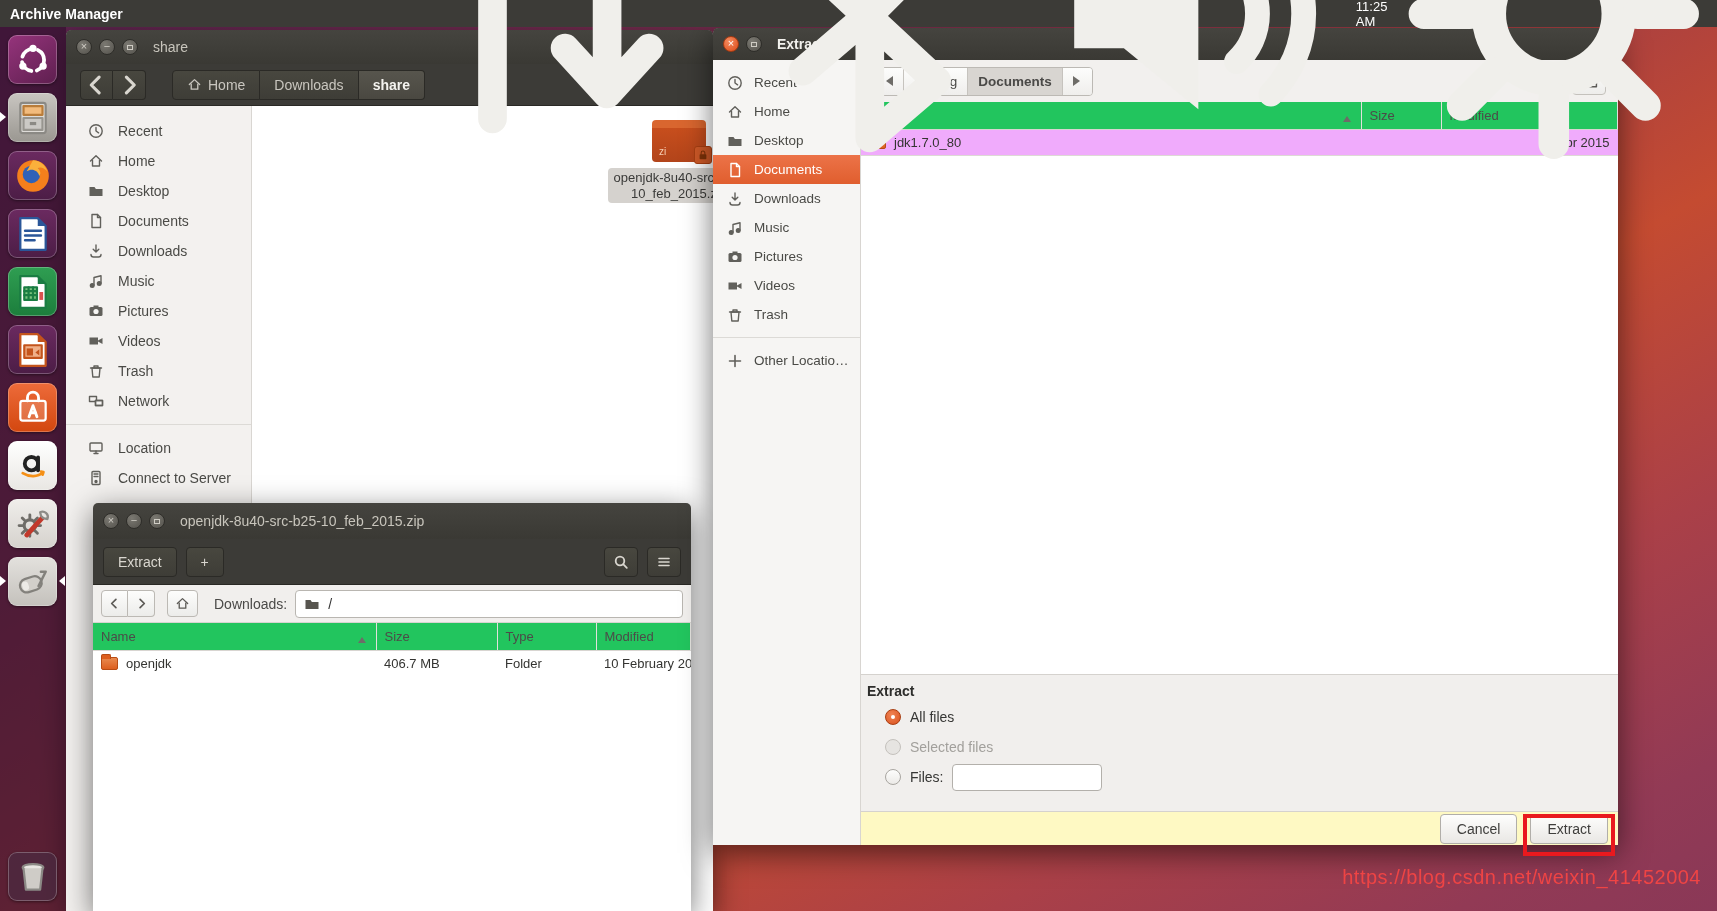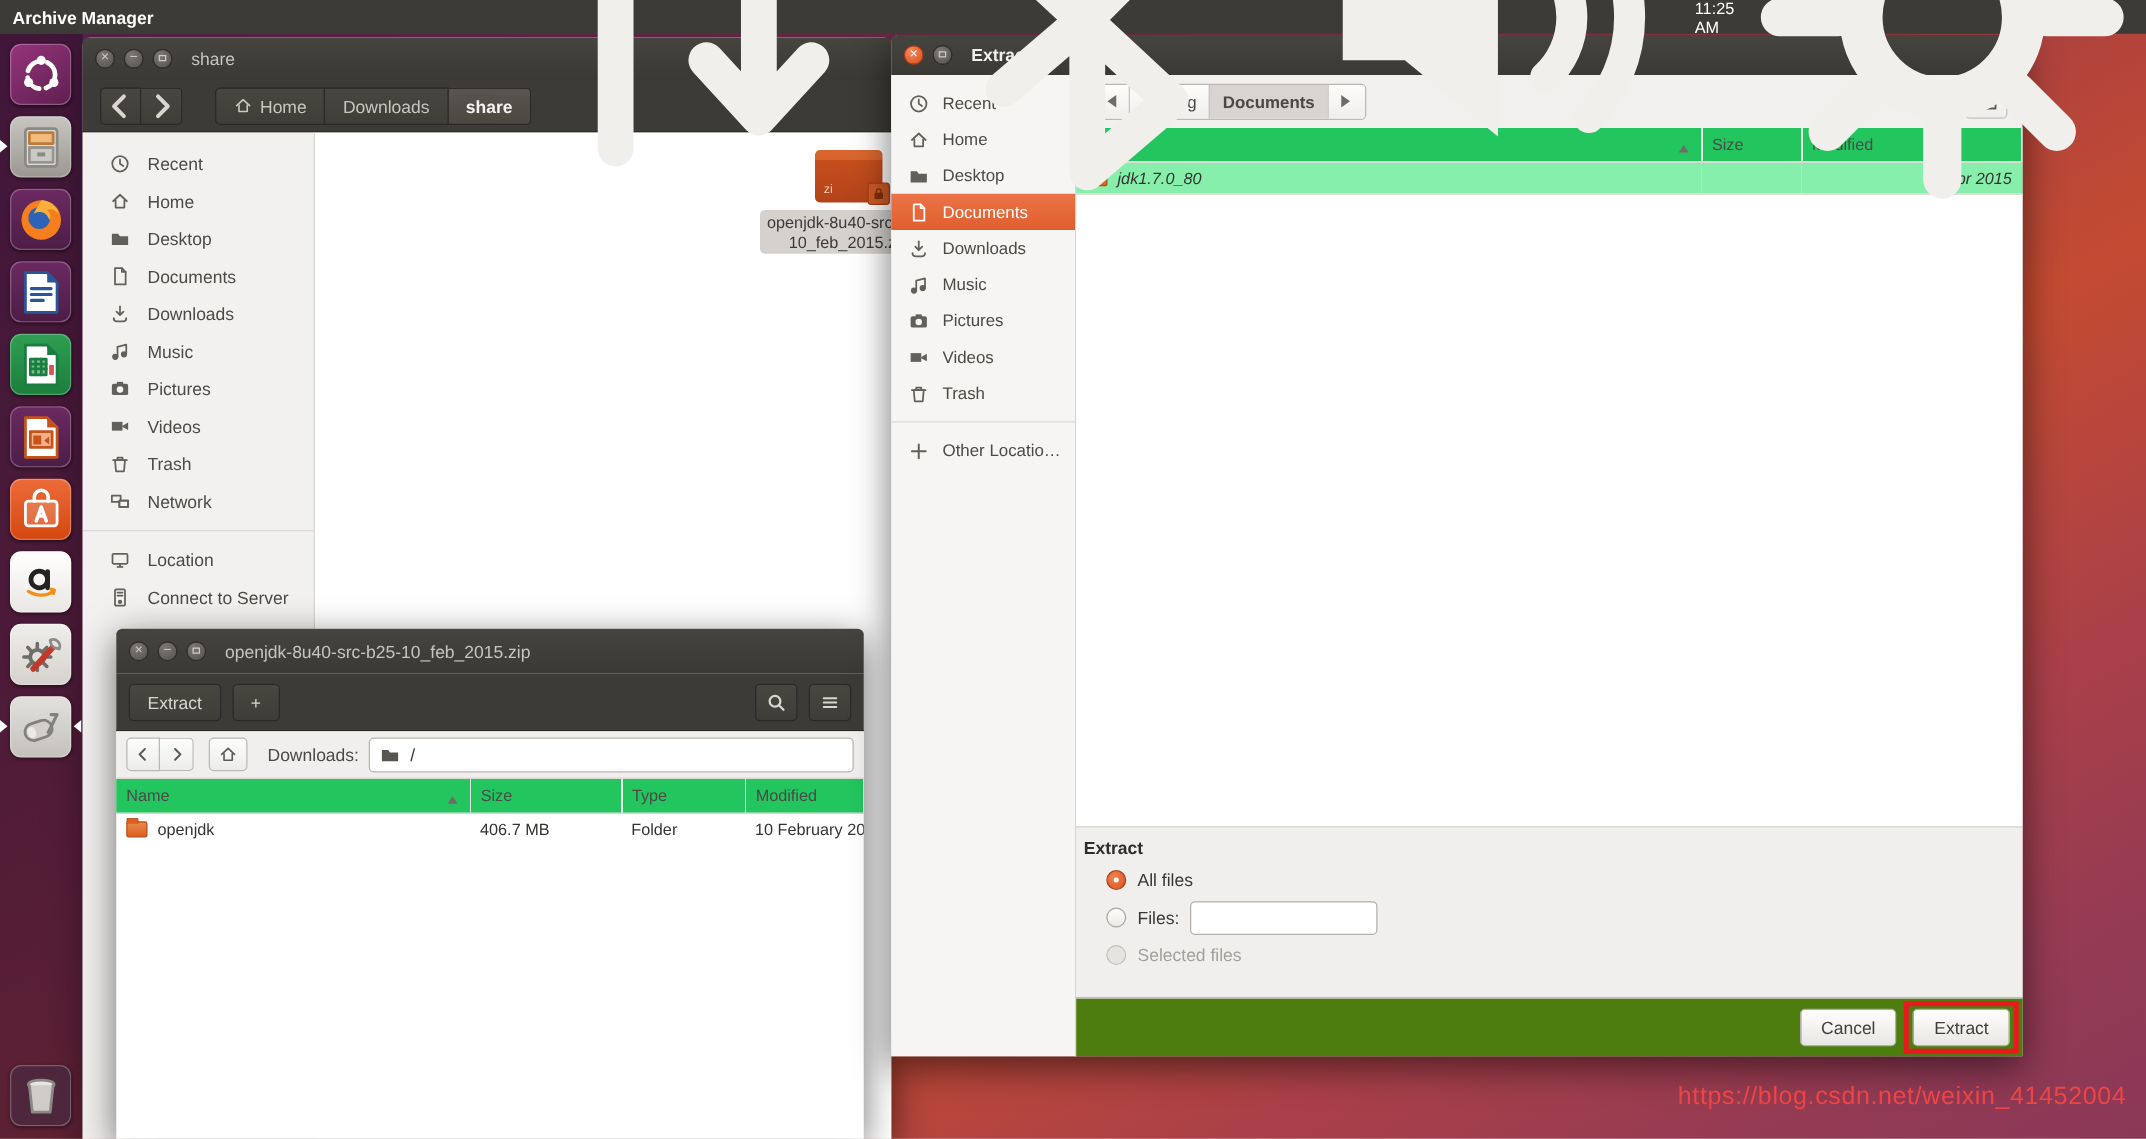--- a/index.html
+++ b/index.html
@@ -136,21 +136,21 @@
   .optrow { display:flex; align-items:center; margin:0 0 10px 18px; font-size:14px; color:#363634; gap:9px; height:20px; }
   .optrow.disabled { color:#a2a09c; }
   .radio { width:16px; height:16px; border-radius:50%; border:1px solid #a9a6a1; background:linear-gradient(#fdfdfc,#eceae7); flex:none; position:relative; }
   .radio.on { background:radial-gradient(circle at 40% 35%,#f08454,#d9501c); border-color:#a93d10; }
   .radio.on::after { content:""; position:absolute; left:5px; top:5px; width:4px; height:4px; border-radius:50%; background:#fff; }
   .radio.dis { background:#e6e4e1; border-color:#c4c1bc; }
   .checkbox { width:16px; height:16px; border-radius:3px; border:1px solid #a9a6a1; background:linear-gradient(#fdfdfc,#eceae7); flex:none; display:flex; align-items:center; justify-content:center; }
   .checkbox.on { background:linear-gradient(#ee7e4d,#dd5417); border-color:#a93d10; color:#fff; }
   .checkbox.on svg { width:11px; height:11px; }
   .filesinput { width:150px; height:27px; border:1px solid #b3b0ab; border-radius:4px; background:#fff; font:13px "Liberation Sans",sans-serif; padding:0 6px; }
-  .dlg-actions { background:#4d7c0f; border-top:1px solid #d5d2ce; height:47px; display:flex; align-items:center; justify-content:flex-end; gap:13px; padding:0 10px; position:relative; }
+  .dlg-actions { background:#fef9c3; border-top:1px solid #d5d2ce; height:34px; display:flex; align-items:center; justify-content:flex-end; gap:13px; padding:0 10px; position:relative; }
   .gbtn { min-width:77px; height:30px; border:1px solid #b1aea9; border-radius:4px; font:14px "Liberation Sans",sans-serif; color:#3f3e3c;
     background:linear-gradient(#fefefd,#e9e7e4); padding:0 16px; }
   .red-annotation { position:absolute; right:3px; top:2px; width:92px; height:42px; border:4px solid #e9191e; pointer-events:none; }
 </style>
 </head>
 <body>
 
 <div class="desktop"></div>
 
 <header class="panel">
@@ -697,45 +697,45 @@
             <col style="width:80px">
             <col>
           </colgroup>
         <thead>
           <tr>
             <th><span>Name</span><span class="sorttri"></span></th>
             <th>Size</th>
             <th>Modified</th>
           </tr>
         </thead>
-        <tbody style="background:#86efac;font-style:italic;">
+        <tbody style="background:#f0abfc;">
           <tr>
             <td><span class="rowfolder"></span><span>jdk1.7.0_80</span></td>
             <td></td>
             <td style="text-align:right;">10 Apr 2015</td>
           </tr>
         </tbody>
       </table>
       <div class="dlg-list"></div>
       <div class="dlg-options">
         <div class="optgroup" style="width:375px;">
           <h4>Extract</h4>
           <div class="optrow">
               <span class="radio on"></span>
               <span>All files</span>
             </div>
+          <div class="optrow disabled">
+              <span class="radio dis"></span>
+              <span>Selected files</span>
+            </div>
           <div class="optrow">
               <span class="radio"></span>
               <span>Files:</span>
             <input class="filesinput" value="" style="">
           </div>
-          <div class="optrow disabled">
-              <span class="radio dis"></span>
-              <span>Selected files</span>
-            </div>
         </div>
       </div>
       <div class="dlg-actions">
         <button class="gbtn">Cancel</button>
         <button class="gbtn">Extract</button>
         <div class="red-annotation"></div>
       </div>
     </main>
   </div>
 </section>

